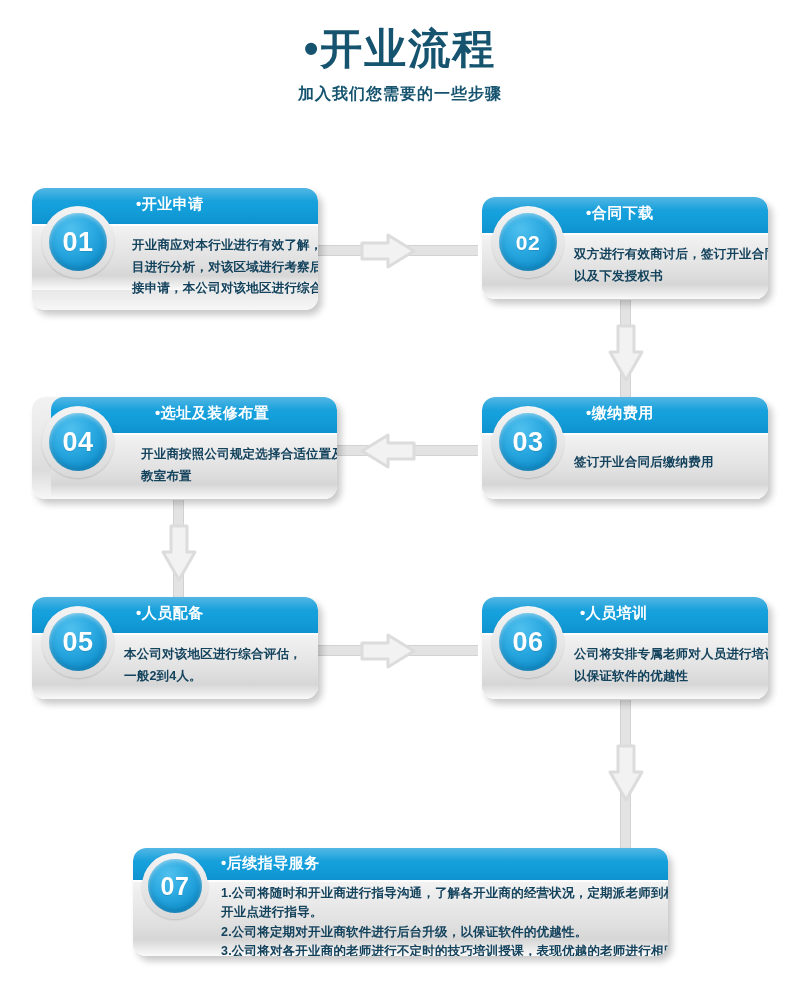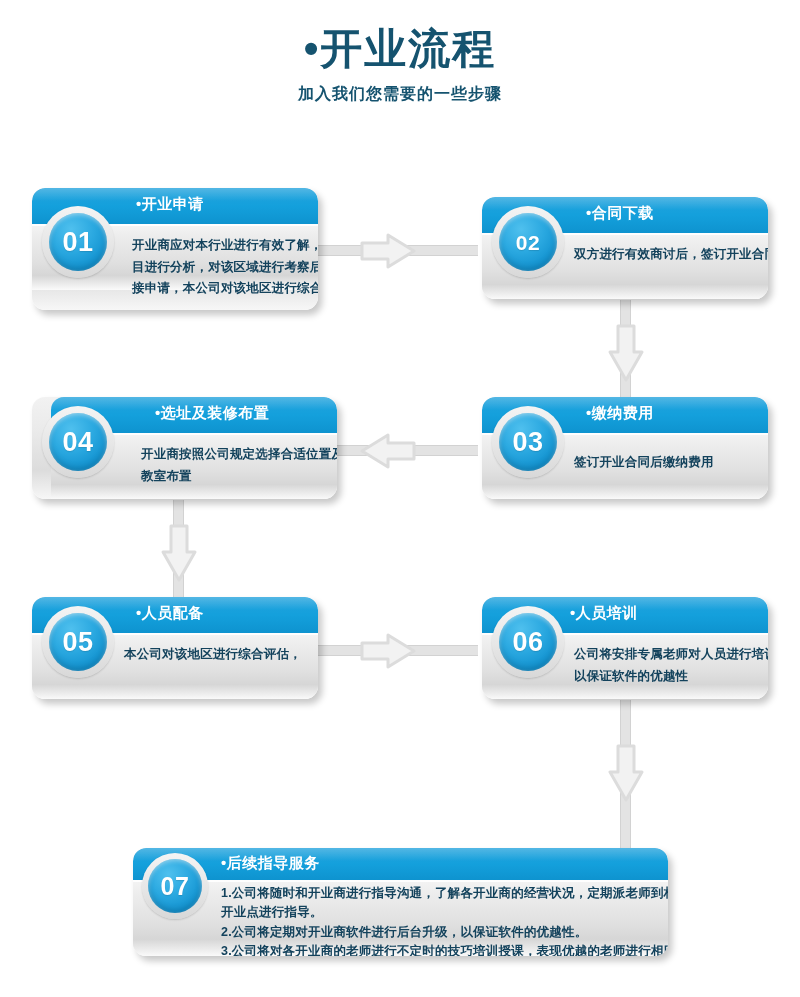--- a/index.html
+++ b/index.html
@@ -214,20 +214,21 @@
   </div>
 </div>
 
 <div class="step-card" style="left:482px; top:197px; width:286px; height:102px;">
   <div class="card-head">
     <span class="card-title" style="left:104px;">•合同下载</span>
   </div>
   <div class="card-body" style="height:66px;">
     <div class="card-text" style="left:92px; top:11px;">
       <span class="line">双方进行有效商讨后，签订开业合同，</span>
+      <span class="line">以及下发授权书</span>
     </div>
   </div>
 </div>
 <div class="num-badge" style="left:492px; top:206px; width:72px; height:72px;">
   <div class="num-disc" style="width:58px; height:58px;">
     <span style="font-size:21px;">02</span>
   </div>
 </div>
 
 <div class="step-card" style="left:482px; top:397px; width:286px; height:102px;">
@@ -263,32 +264,33 @@
   </div>
 </div>
 
 <div class="step-card" style="left:32px; top:597px; width:286px; height:102px;">
   <div class="card-head">
     <span class="card-title" style="left:104px;">•人员配备</span>
   </div>
   <div class="card-body" style="height:66px;">
     <div class="card-text" style="left:92px; top:11px;">
       <span class="line">本公司对该地区进行综合评估，</span>
+      <span class="line">一般2到4人。</span>
     </div>
   </div>
 </div>
 <div class="num-badge" style="left:42px; top:606px; width:72px; height:72px;">
   <div class="num-disc" style="width:58px; height:58px;">
     <span style="font-size:27px;">05</span>
   </div>
 </div>
 
 <div class="step-card" style="left:482px; top:597px; width:286px; height:102px;">
   <div class="card-head">
-    <span class="card-title" style="left:88px;">•人员培训</span>
+    <span class="card-title" style="left:98px;">•人员培训</span>
   </div>
   <div class="card-body" style="height:66px;">
     <div class="card-text" style="left:92px; top:11px;">
       <span class="line">公司将安排专属老师对人员进行培训，</span>
       <span class="line">以保证软件的优越性</span>
     </div>
   </div>
 </div>
 <div class="num-badge" style="left:492px; top:606px; width:72px; height:72px;">
   <div class="num-disc" style="width:58px; height:58px;">

